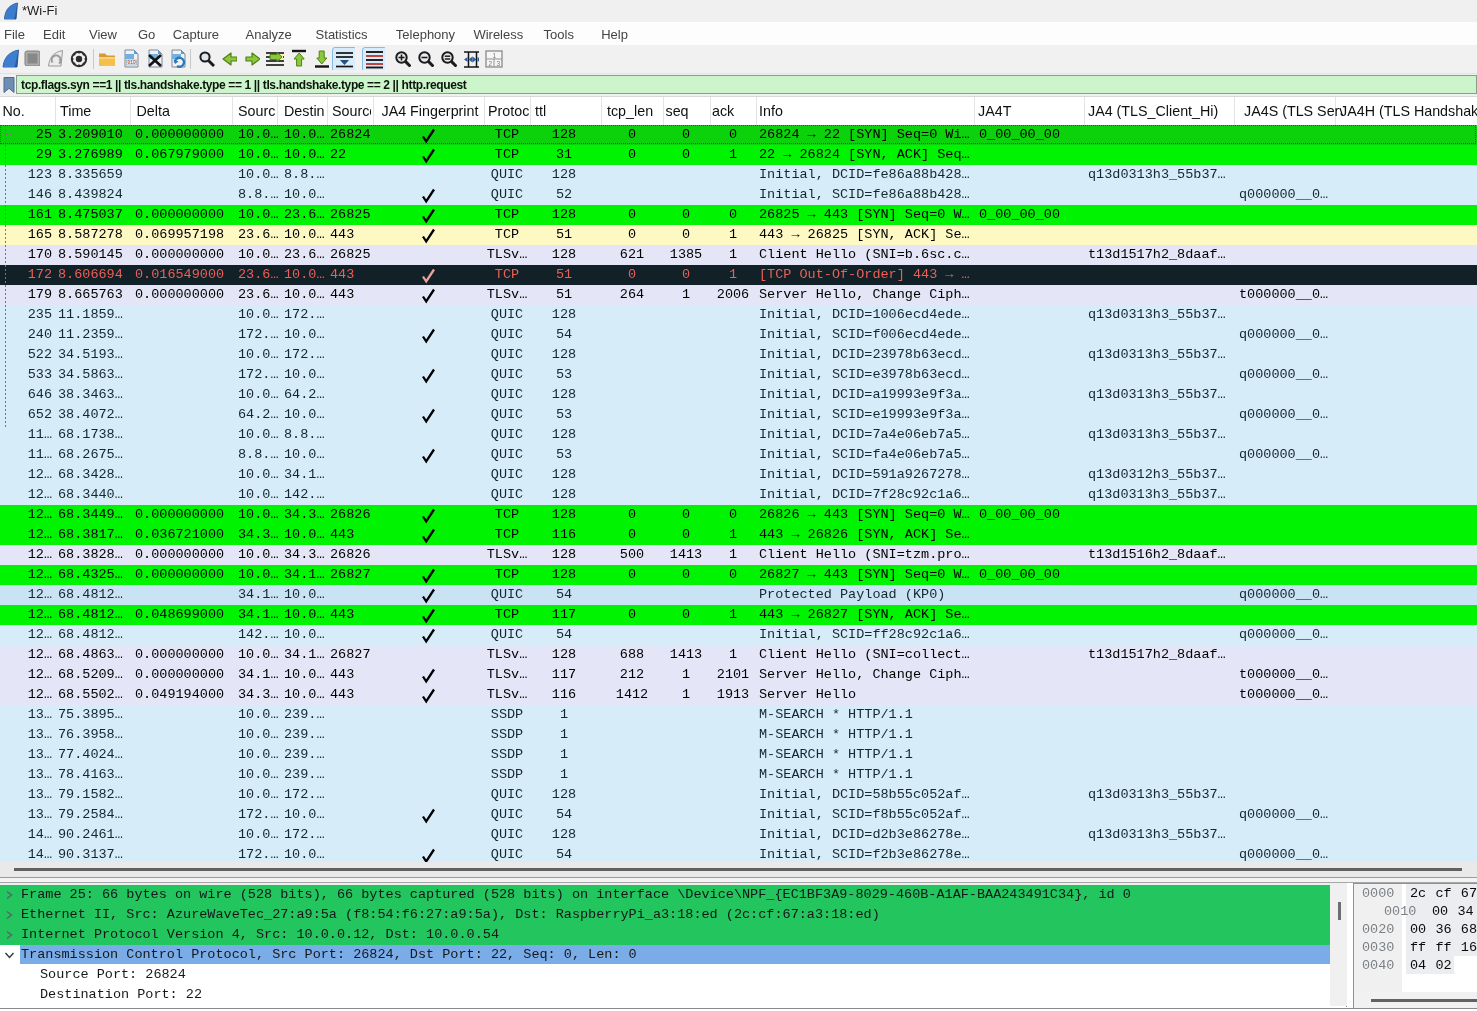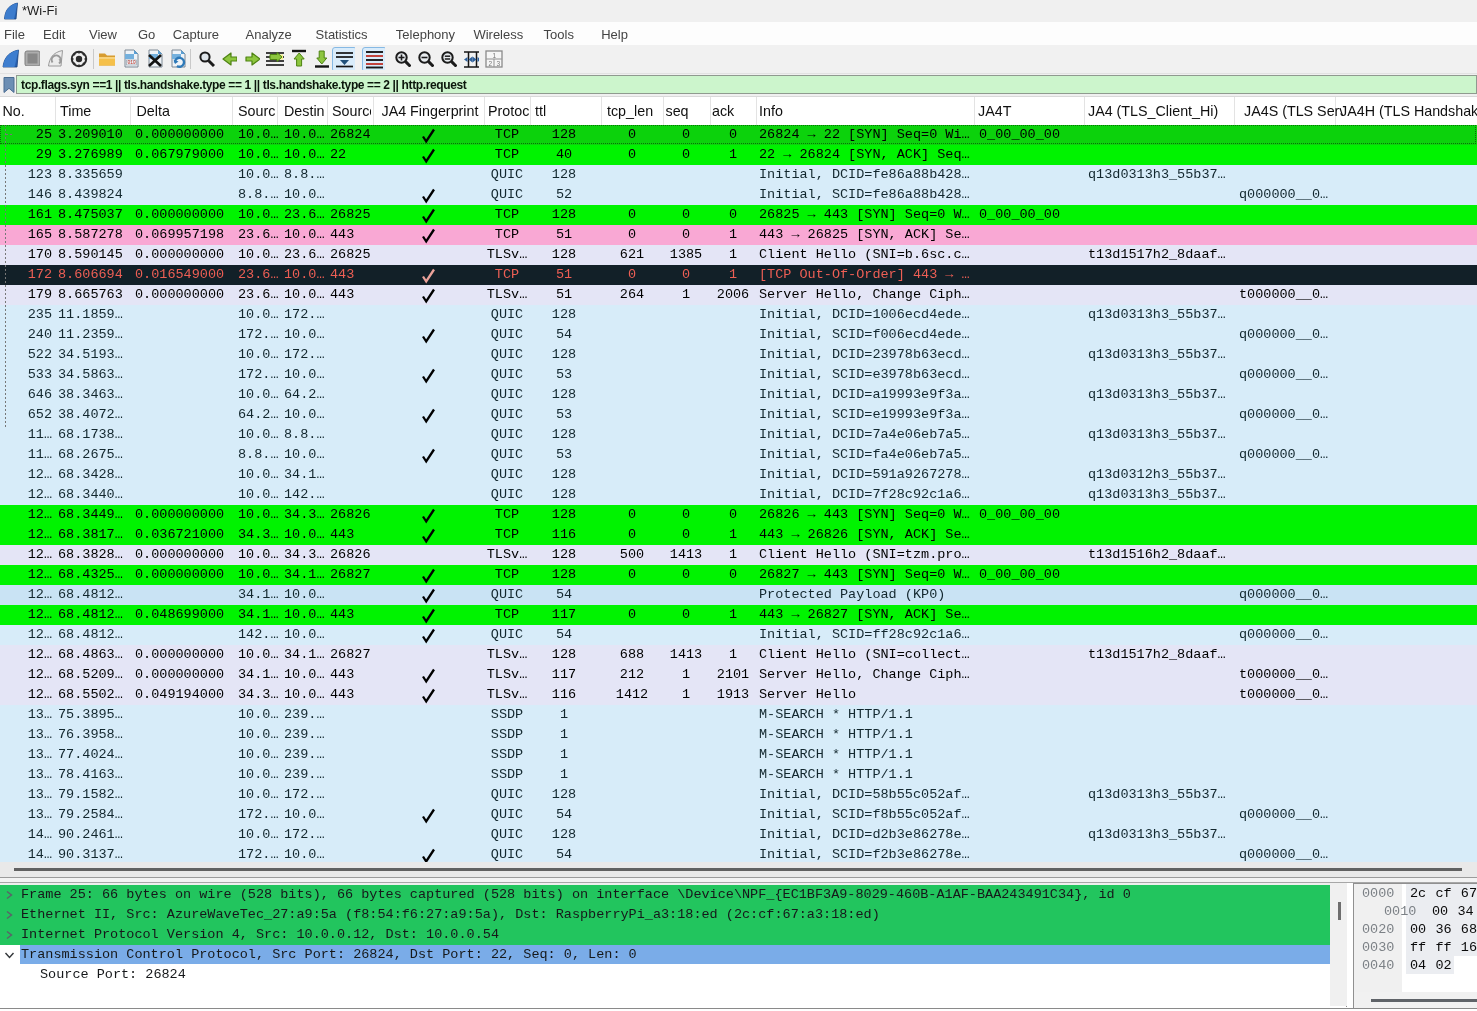--- a/index.html
+++ b/index.html
@@ -266,29 +266,29 @@
 <div class="hl" style="left:978px;width:100px">JA4T</div>
 <div class="hl" style="left:1088px;width:140px">JA4 (TLS_Client_Hi)</div>
 <div class="hl" style="left:1244px;width:99px">JA4S (TLS Serv</div>
 <div class="hl" style="left:1340px;width:137px">JA4H (TLS Handshake)</div>
 <div class="abs" id="plist">
 <div class="row mono" style="top:0px;background:#0cd20c;color:#000000"><span class="no">25</span><span class="tm">3.209010</span><span class="dl">0.000000000</span><span class="sa">10.0…</span><span class="da">10.0…</span><span class="sp">26824</span><svg class="ckv" width="17" height="17" viewBox="0 0 17 17">
         <path d="M3,9.5 L6.2,14.5 L14,2.5" fill="none" stroke="#000000" stroke-width="2.3"></path>
       </svg><span class="pr">TCP</span><span class="tt">128</span><span class="ln">0</span><span class="sq">0</span><span class="ak">0</span><span class="nf">26824 → 22 [SYN] Seq=0 Wi…</span><span class="j1">0_00_00_00</span></div>
 <div class="row mono" style="top:20px;background:#00f300;color:#000000"><span class="no">29</span><span class="tm">3.276989</span><span class="dl">0.067979000</span><span class="sa">10.0…</span><span class="da">10.0…</span><span class="sp">22</span><svg class="ckv" width="17" height="17" viewBox="0 0 17 17">
         <path d="M3,9.5 L6.2,14.5 L14,2.5" fill="none" stroke="#000000" stroke-width="2.3"></path>
-      </svg><span class="pr">TCP</span><span class="tt">40</span><span class="ln">0</span><span class="sq">0</span><span class="ak">1</span><span class="nf">22 → 26824 [SYN, ACK] Seq…</span></div>
+      </svg><span class="pr">TCP</span><span class="tt">31</span><span class="ln">0</span><span class="sq">0</span><span class="ak">1</span><span class="nf">22 → 26824 [SYN, ACK] Seq…</span></div>
 <div class="row mono" style="top:40px;background:#d7ecf9;color:#12272e"><span class="no">123</span><span class="tm">8.335659</span><span class="sa">10.0…</span><span class="da">8.8.…</span><span class="pr">QUIC</span><span class="tt">128</span><span class="nf">Initial, DCID=fe86a88b428…</span><span class="j2">q13d0313h3_55b37…</span></div>
 <div class="row mono" style="top:60px;background:#d7ecf9;color:#12272e"><span class="no">146</span><span class="tm">8.439824</span><span class="sa">8.8.…</span><span class="da">10.0…</span><svg class="ckv" width="17" height="17" viewBox="0 0 17 17">
         <path d="M3,9.5 L6.2,14.5 L14,2.5" fill="none" stroke="#000000" stroke-width="2.3"></path>
       </svg><span class="pr">QUIC</span><span class="tt">52</span><span class="nf">Initial, SCID=fe86a88b428…</span><span class="j3">q000000__0…</span></div>
 <div class="row mono" style="top:80px;background:#00f300;color:#000000"><span class="no">161</span><span class="tm">8.475037</span><span class="dl">0.000000000</span><span class="sa">10.0…</span><span class="da">23.6…</span><span class="sp">26825</span><svg class="ckv" width="17" height="17" viewBox="0 0 17 17">
         <path d="M3,9.5 L6.2,14.5 L14,2.5" fill="none" stroke="#000000" stroke-width="2.3"></path>
       </svg><span class="pr">TCP</span><span class="tt">128</span><span class="ln">0</span><span class="sq">0</span><span class="ak">0</span><span class="nf">26825 → 443 [SYN] Seq=0 W…</span><span class="j1">0_00_00_00</span></div>
-<div class="row mono" style="top:100px;background:#f9a8d4;color:#000000"><span class="no">165</span><span class="tm">8.587278</span><span class="dl">0.069957198</span><span class="sa">23.6…</span><span class="da">10.0…</span><span class="sp">443</span><svg class="ckv" width="17" height="17" viewBox="0 0 17 17">
+<div class="row mono" style="top:100px;background:#fef9c3;color:#000000"><span class="no">165</span><span class="tm">8.587278</span><span class="dl">0.069957198</span><span class="sa">23.6…</span><span class="da">10.0…</span><span class="sp">443</span><svg class="ckv" width="17" height="17" viewBox="0 0 17 17">
         <path d="M3,9.5 L6.2,14.5 L14,2.5" fill="none" stroke="#000000" stroke-width="2.3"></path>
       </svg><span class="pr">TCP</span><span class="tt">51</span><span class="ln">0</span><span class="sq">0</span><span class="ak">1</span><span class="nf">443 → 26825 [SYN, ACK] Se…</span></div>
 <div class="row mono" style="top:120px;background:#e4e5f6;color:#000000"><span class="no">170</span><span class="tm">8.590145</span><span class="dl">0.000000000</span><span class="sa">10.0…</span><span class="da">23.6…</span><span class="sp">26825</span><span class="pr">TLSv…</span><span class="tt">128</span><span class="ln">621</span><span class="sq">1385</span><span class="ak">1</span><span class="nf">Client Hello (SNI=b.6sc.c…</span><span class="j2">t13d1517h2_8daaf…</span></div>
 <div class="row mono" style="top:140px;background:#122028;color:#ee5f55"><span class="no">172</span><span class="tm">8.606694</span><span class="dl">0.016549000</span><span class="sa">23.6…</span><span class="da">10.0…</span><span class="sp">443</span><svg class="ckv" width="17" height="17" viewBox="0 0 17 17">
         <path d="M3,9.5 L6.2,14.5 L14,2.5" fill="none" stroke="#eba29a" stroke-width="2.3"></path>
       </svg><span class="pr">TCP</span><span class="tt">51</span><span class="ln">0</span><span class="sq">0</span><span class="ak">1</span><span class="nf">[TCP Out-Of-Order] 443 → …</span></div>
 <div class="row mono" style="top:160px;background:#e4e5f6;color:#000000"><span class="no">179</span><span class="tm">8.665763</span><span class="dl">0.000000000</span><span class="sa">23.6…</span><span class="da">10.0…</span><span class="sp">443</span><svg class="ckv" width="17" height="17" viewBox="0 0 17 17">
         <path d="M3,9.5 L6.2,14.5 L14,2.5" fill="none" stroke="#000000" stroke-width="2.3"></path>
       </svg><span class="pr">TLSv…</span><span class="tt">51</span><span class="ln">264</span><span class="sq">1</span><span class="ak">2006</span><span class="nf">Server Hello, Change Ciph…</span><span class="j3">t000000__0…</span></div>
 <div class="row mono" style="top:180px;background:#d7ecf9;color:#12272e"><span class="no">235</span><span class="tm">11.1859…</span><span class="sa">10.0…</span><span class="da">172.…</span><span class="pr">QUIC</span><span class="tt">128</span><span class="nf">Initial, DCID=1006ecd4ede…</span><span class="j2">q13d0313h3_55b37…</span></div>
@@ -365,20 +365,21 @@
 <div class="drow mono dgray" style="top:22px"><svg class="exp" width="10" height="10" viewBox="0 0 10 10">
         <path d="M3,1.5 L7.5,5 L3,8.5" fill="none" stroke="#5a6268" stroke-width="1.4"></path>
       </svg><span class="dtxt">Ethernet II, Src: AzureWaveTec_27:a9:5a (f8:54:f6:27:a9:5a), Dst: RaspberryPi_a3:18:ed (2c:cf:67:a3:18:ed)</span></div>
 <div class="drow mono dgray" style="top:42px"><svg class="exp" width="10" height="10" viewBox="0 0 10 10">
         <path d="M3,1.5 L7.5,5 L3,8.5" fill="none" stroke="#5a6268" stroke-width="1.4"></path>
       </svg><span class="dtxt">Internet Protocol Version 4, Src: 10.0.0.12, Dst: 10.0.0.54</span></div>
 <div class="drow mono " style="top:62px"><svg class="exp" width="11" height="10" viewBox="0 0 11 10">
         <path d="M1.5,3 L5.5,7.5 L9.5,3" fill="none" stroke="#33373a" stroke-width="1.4"></path>
       </svg><span class="dtxt">Transmission Control Protocol, Src Port: 26824, Dst Port: 22, Seq: 0, Len: 0</span></div>
 <div class="drow mono " style="top:82px"><span class="dind">Source Port: 26824</span></div>
+<div class="drow mono " style="top:102px"><span class="dind">Destination Port: 22</span></div>
 </div>
 <div class="abs" id="vscroll"></div>
 <div class="abs" id="vthumb"></div>
 <div class="abs" id="hex"></div>
 <div class="abs" id="hexoffbg"></div>
 <div class="abs" id="hexbytebg"></div>
 <div class="abs" id="hexbytebg2"></div>
 <div class="abs hrow mono" style="left:1353px;top:885px"><span class="hoff">0000</span><span class="hbytes" style="left:57.0px">2c</span><span class="hbytes" style="left:82.4px">cf</span><span class="hbytes" style="left:107.8px">67</span></div>
 <div class="abs hrow mono" style="left:1375px;top:903px"><span class="hoff">0010</span><span class="hbytes" style="left:57.0px">00</span><span class="hbytes" style="left:82.4px">34</span><span class="hbytes" style="left:107.8px">14</span></div>
 <div class="abs hrow mono" style="left:1353px;top:921px"><span class="hoff">0020</span><span class="hbytes" style="left:57.0px">00</span><span class="hbytes" style="left:82.4px">36</span><span class="hbytes" style="left:107.8px">68</span></div>

